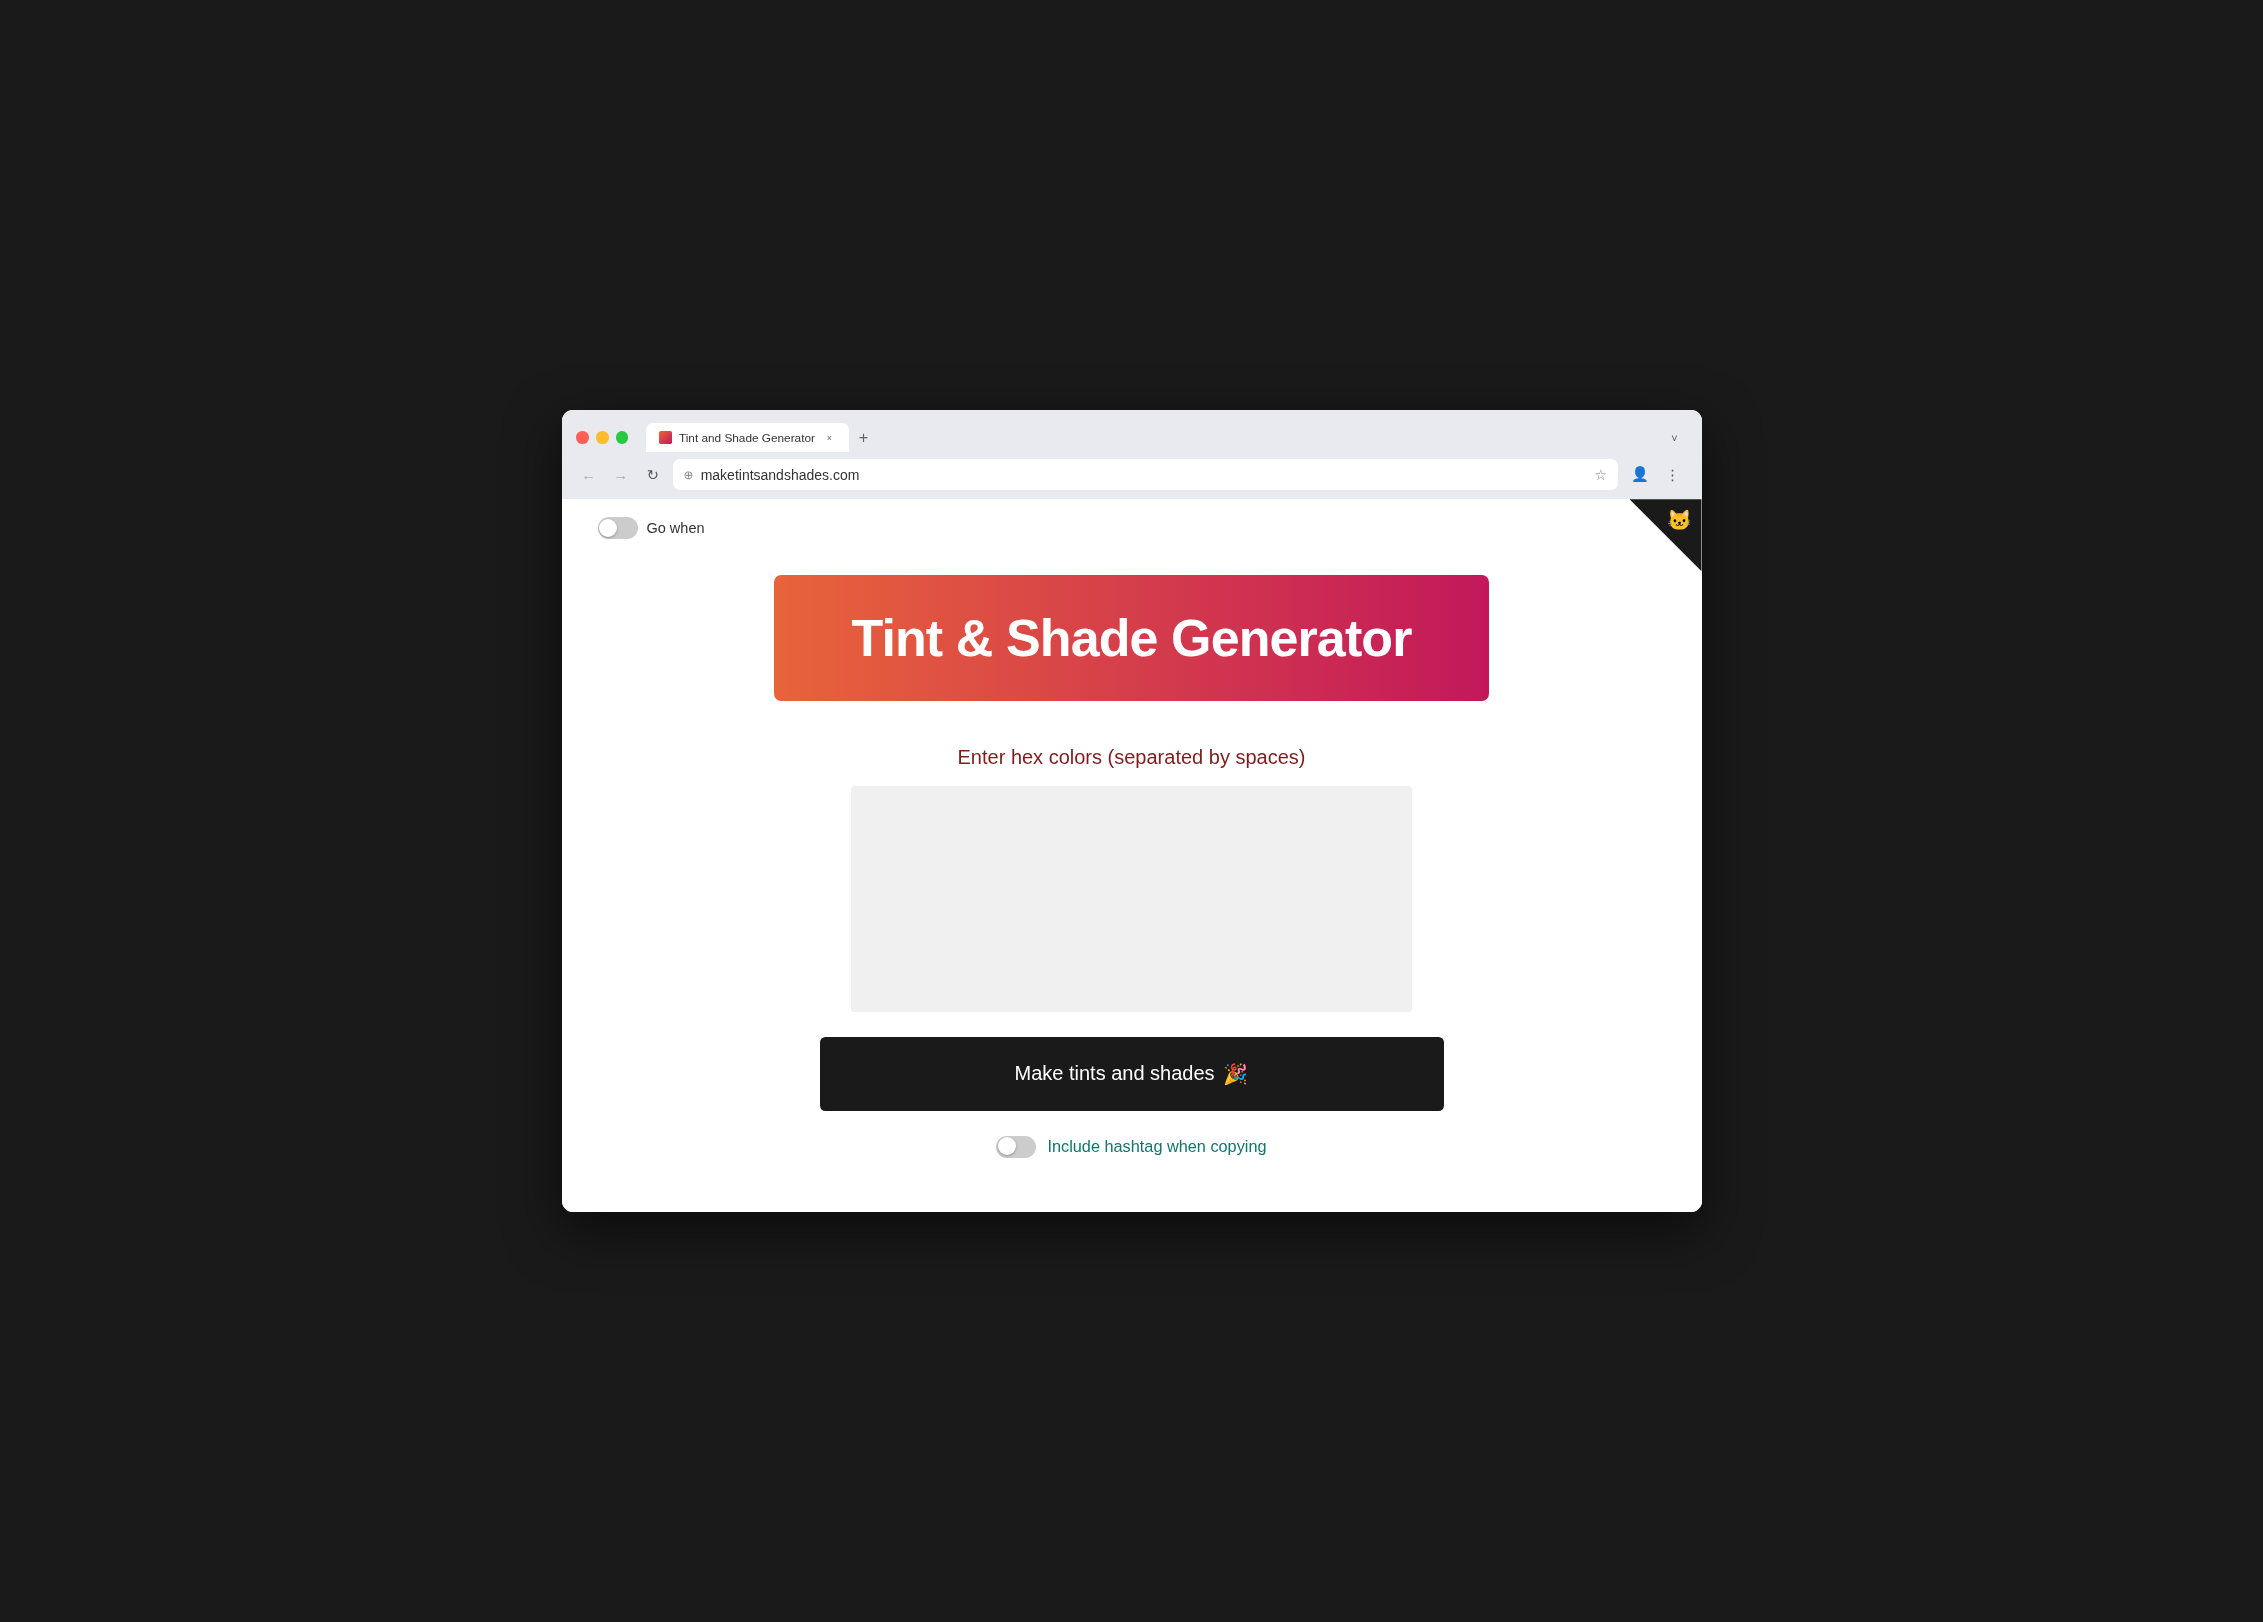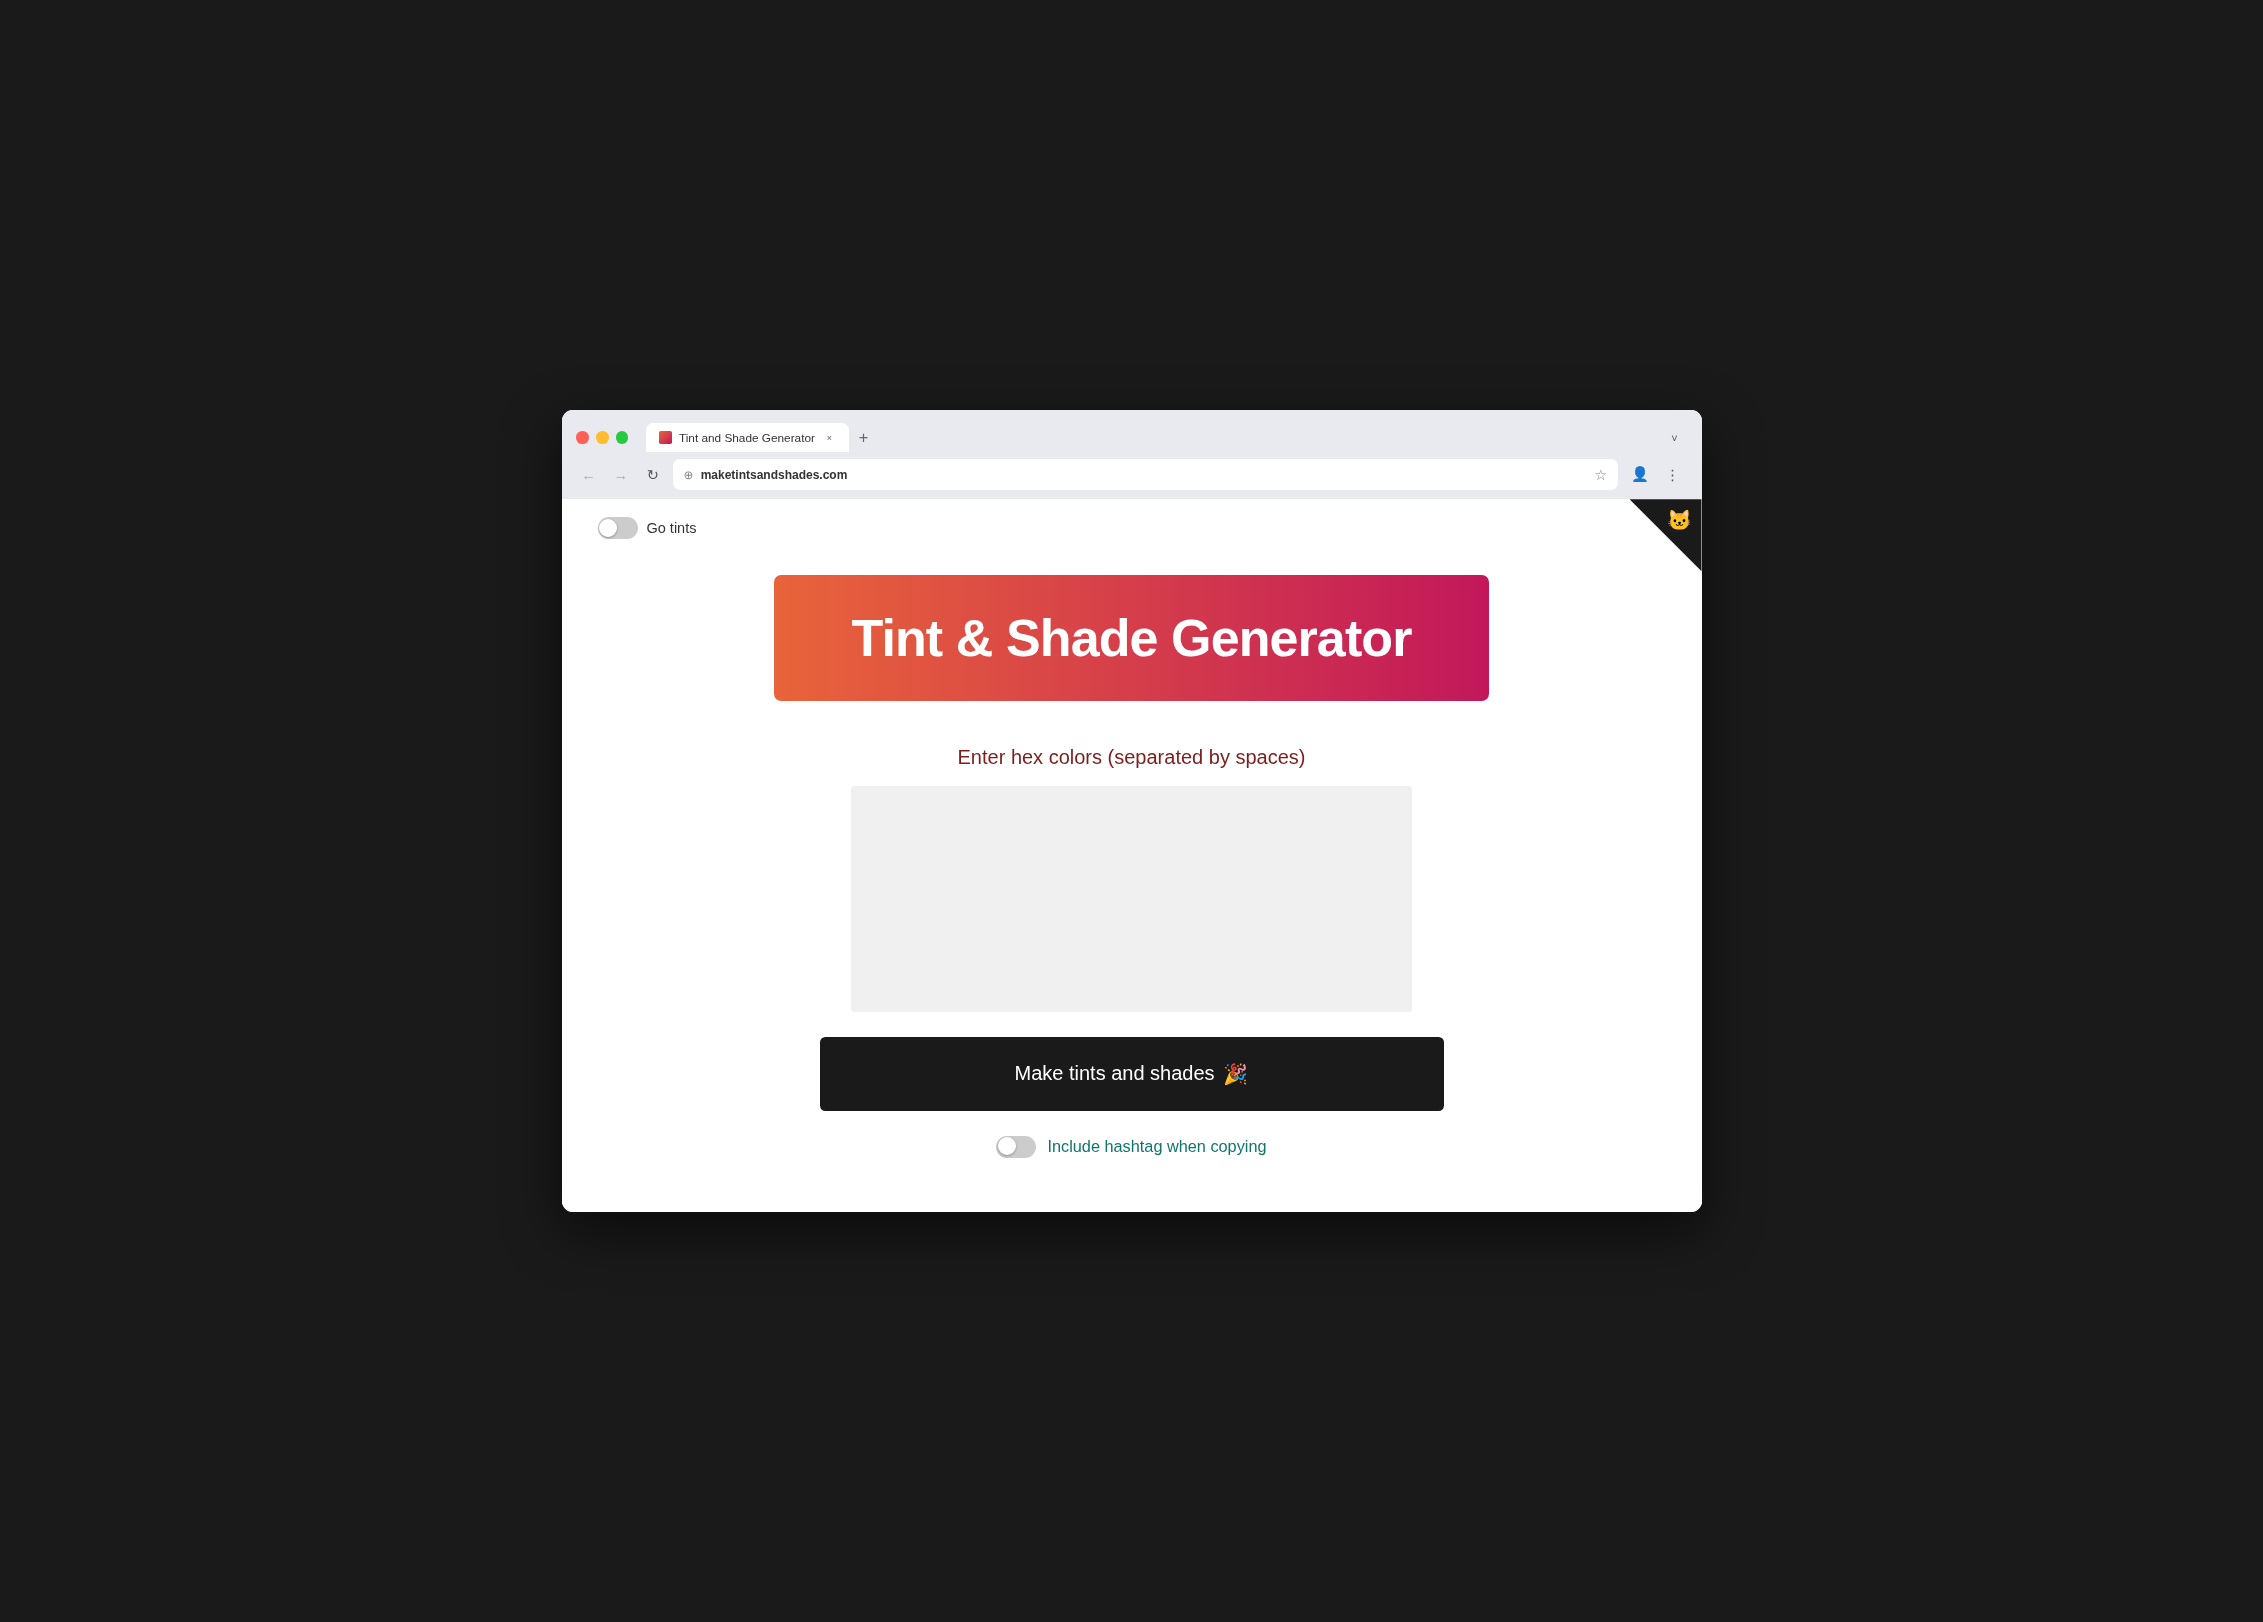--- a/index.html
+++ b/index.html
@@ -155,23 +155,22 @@
       color: #333;
     }
 
     .address-icon {
       color: #888;
       font-size: 11.8px;
     }
 
     .address-text {
       flex: 1;
-      font-size: 12px;
+      font-size: 14px;
       color: #333;
-      font-weight: bold;
     }
 
     .address-star {
       color: #888;
       font-size: 14.5px;
     }
 
     .toolbar-icons {
       display: flex;
       align-items: center;
@@ -380,21 +379,21 @@
   <div class="page-content">
 
     <div class="corner-decoration">
       <span class="corner-icon">🐱</span>
     </div>
 
     <div class="dark-mode-row">
       <div class="toggle-switch">
         <div class="knob"></div>
       </div>
-      <span class="dark-mode-label">Go tints</span>
+      <span class="dark-mode-label">Go when</span>
     </div>
 
     <div class="main-content">
 
       <div class="hero-banner">
         <h1 class="hero-title">Tint &amp; Shade Generator</h1>
       </div>
 
       <p class="form-label">Enter hex colors (separated by spaces)</p>
 

